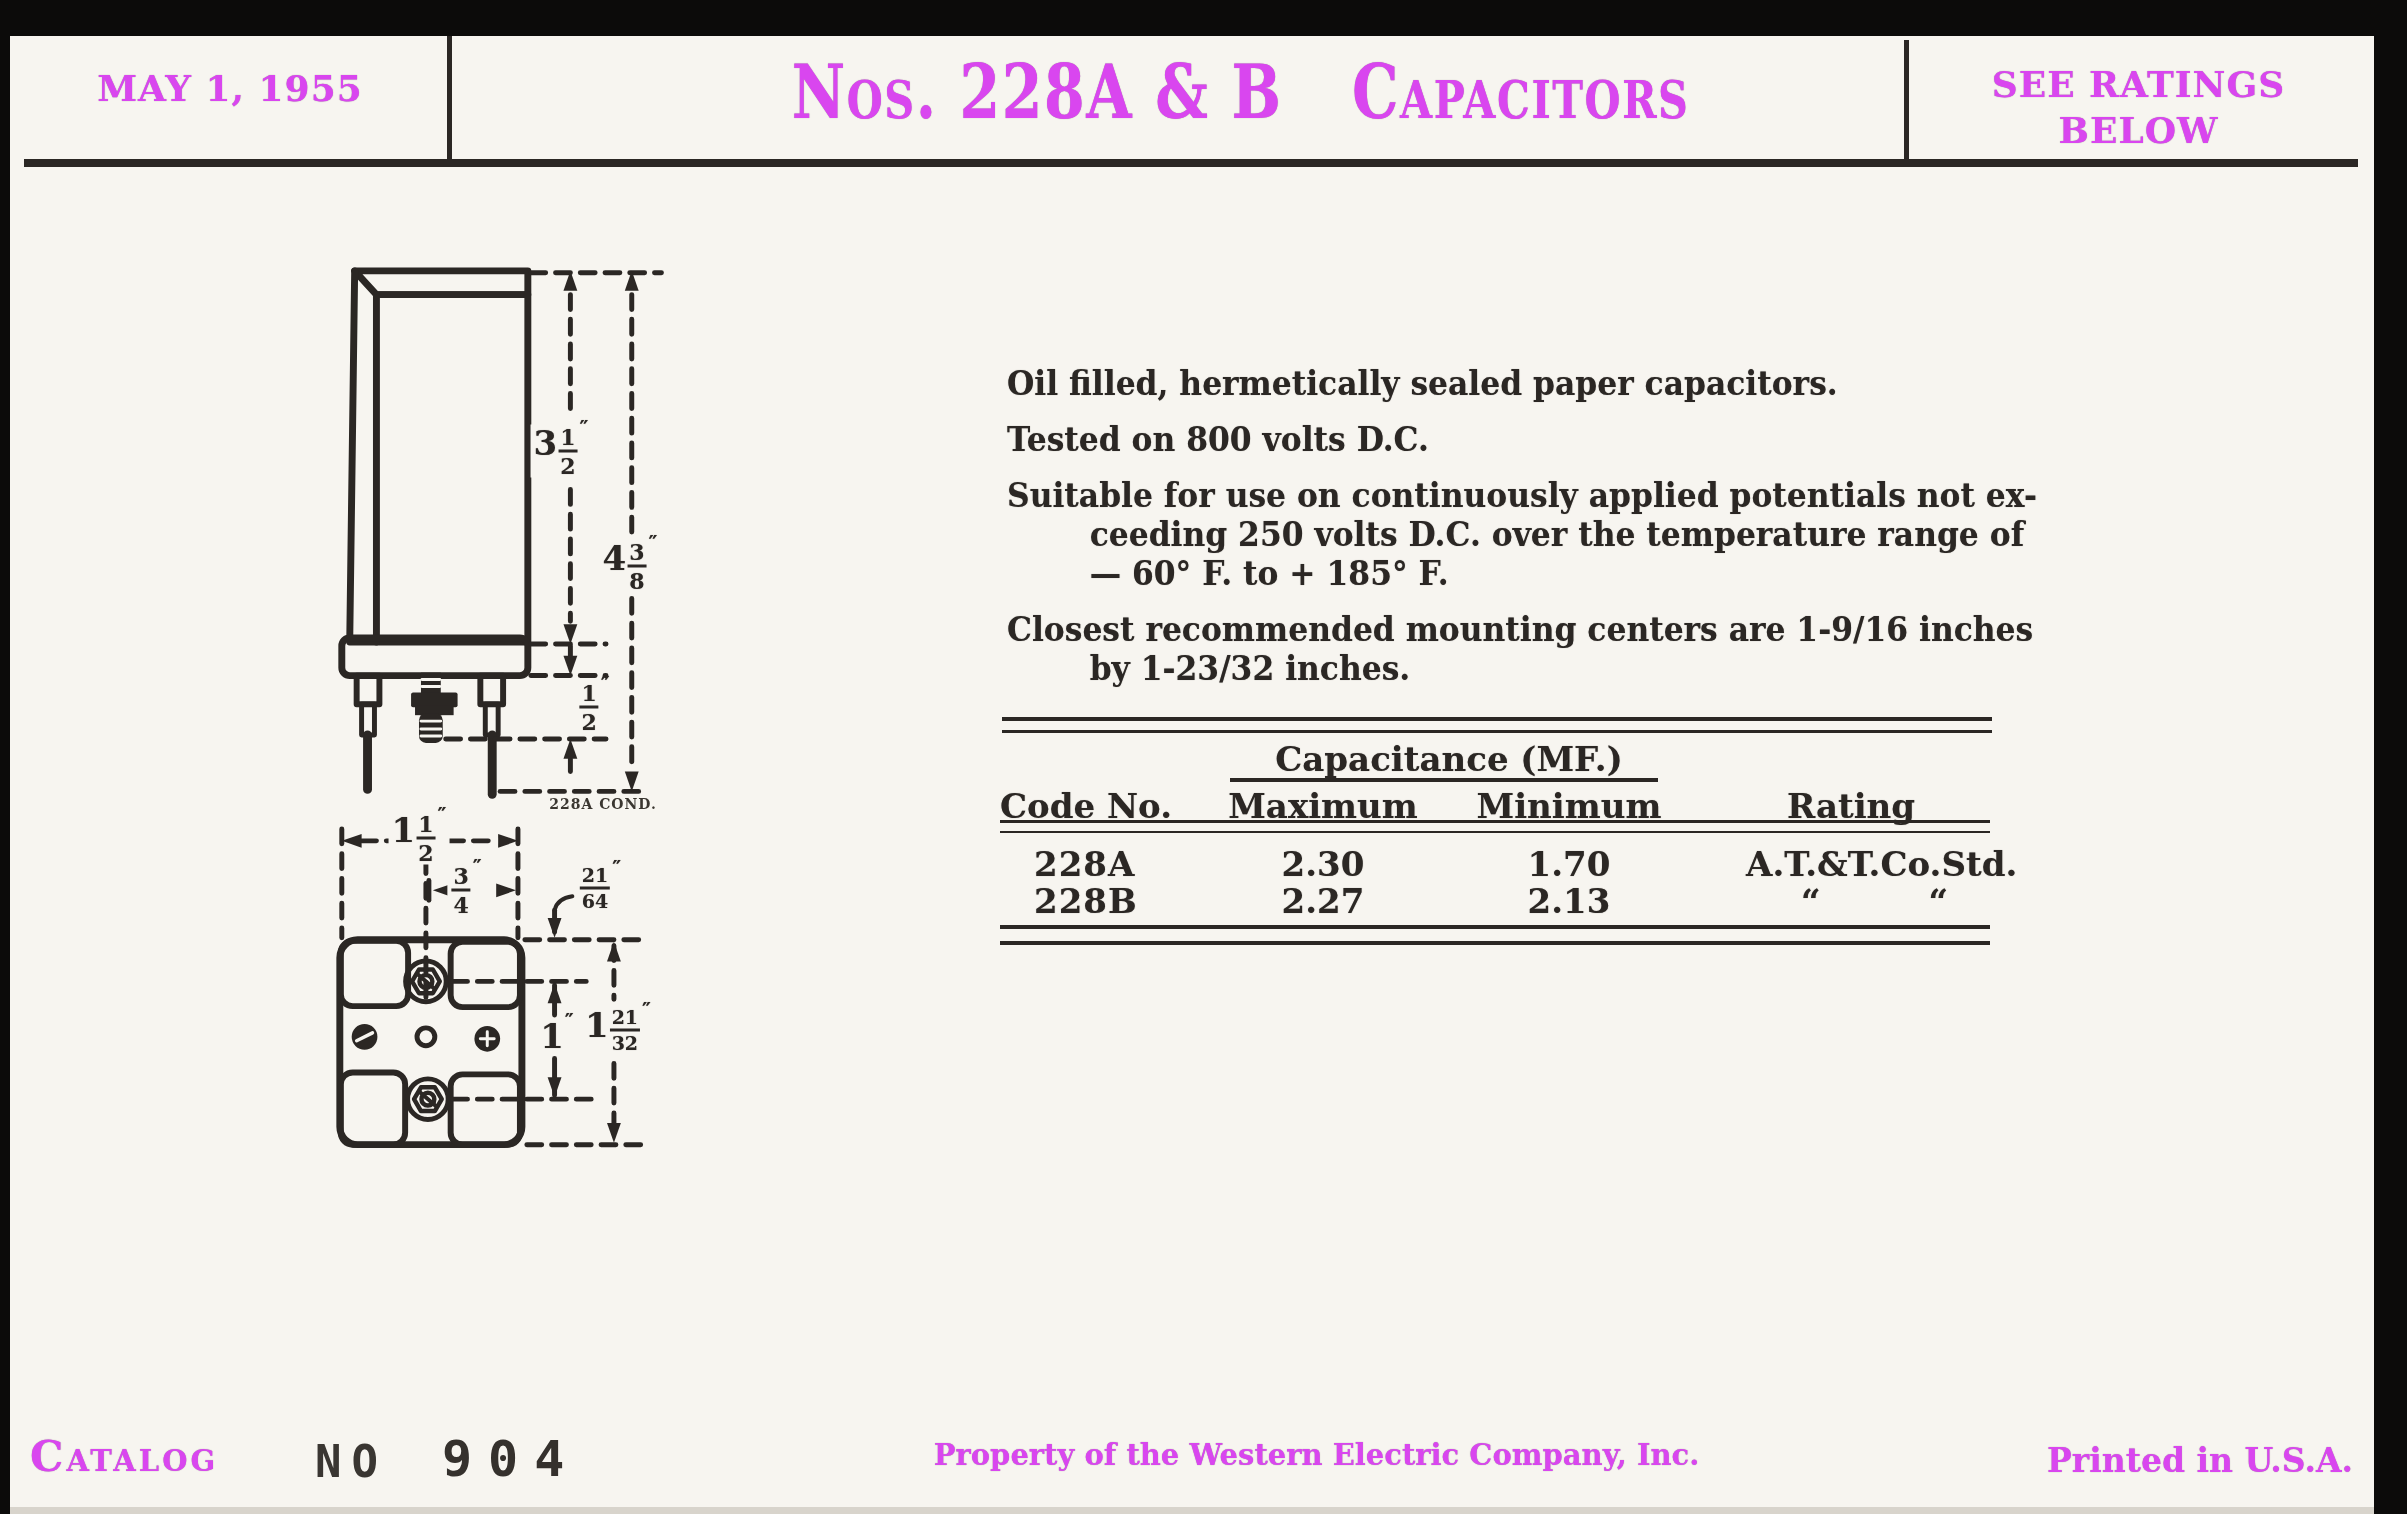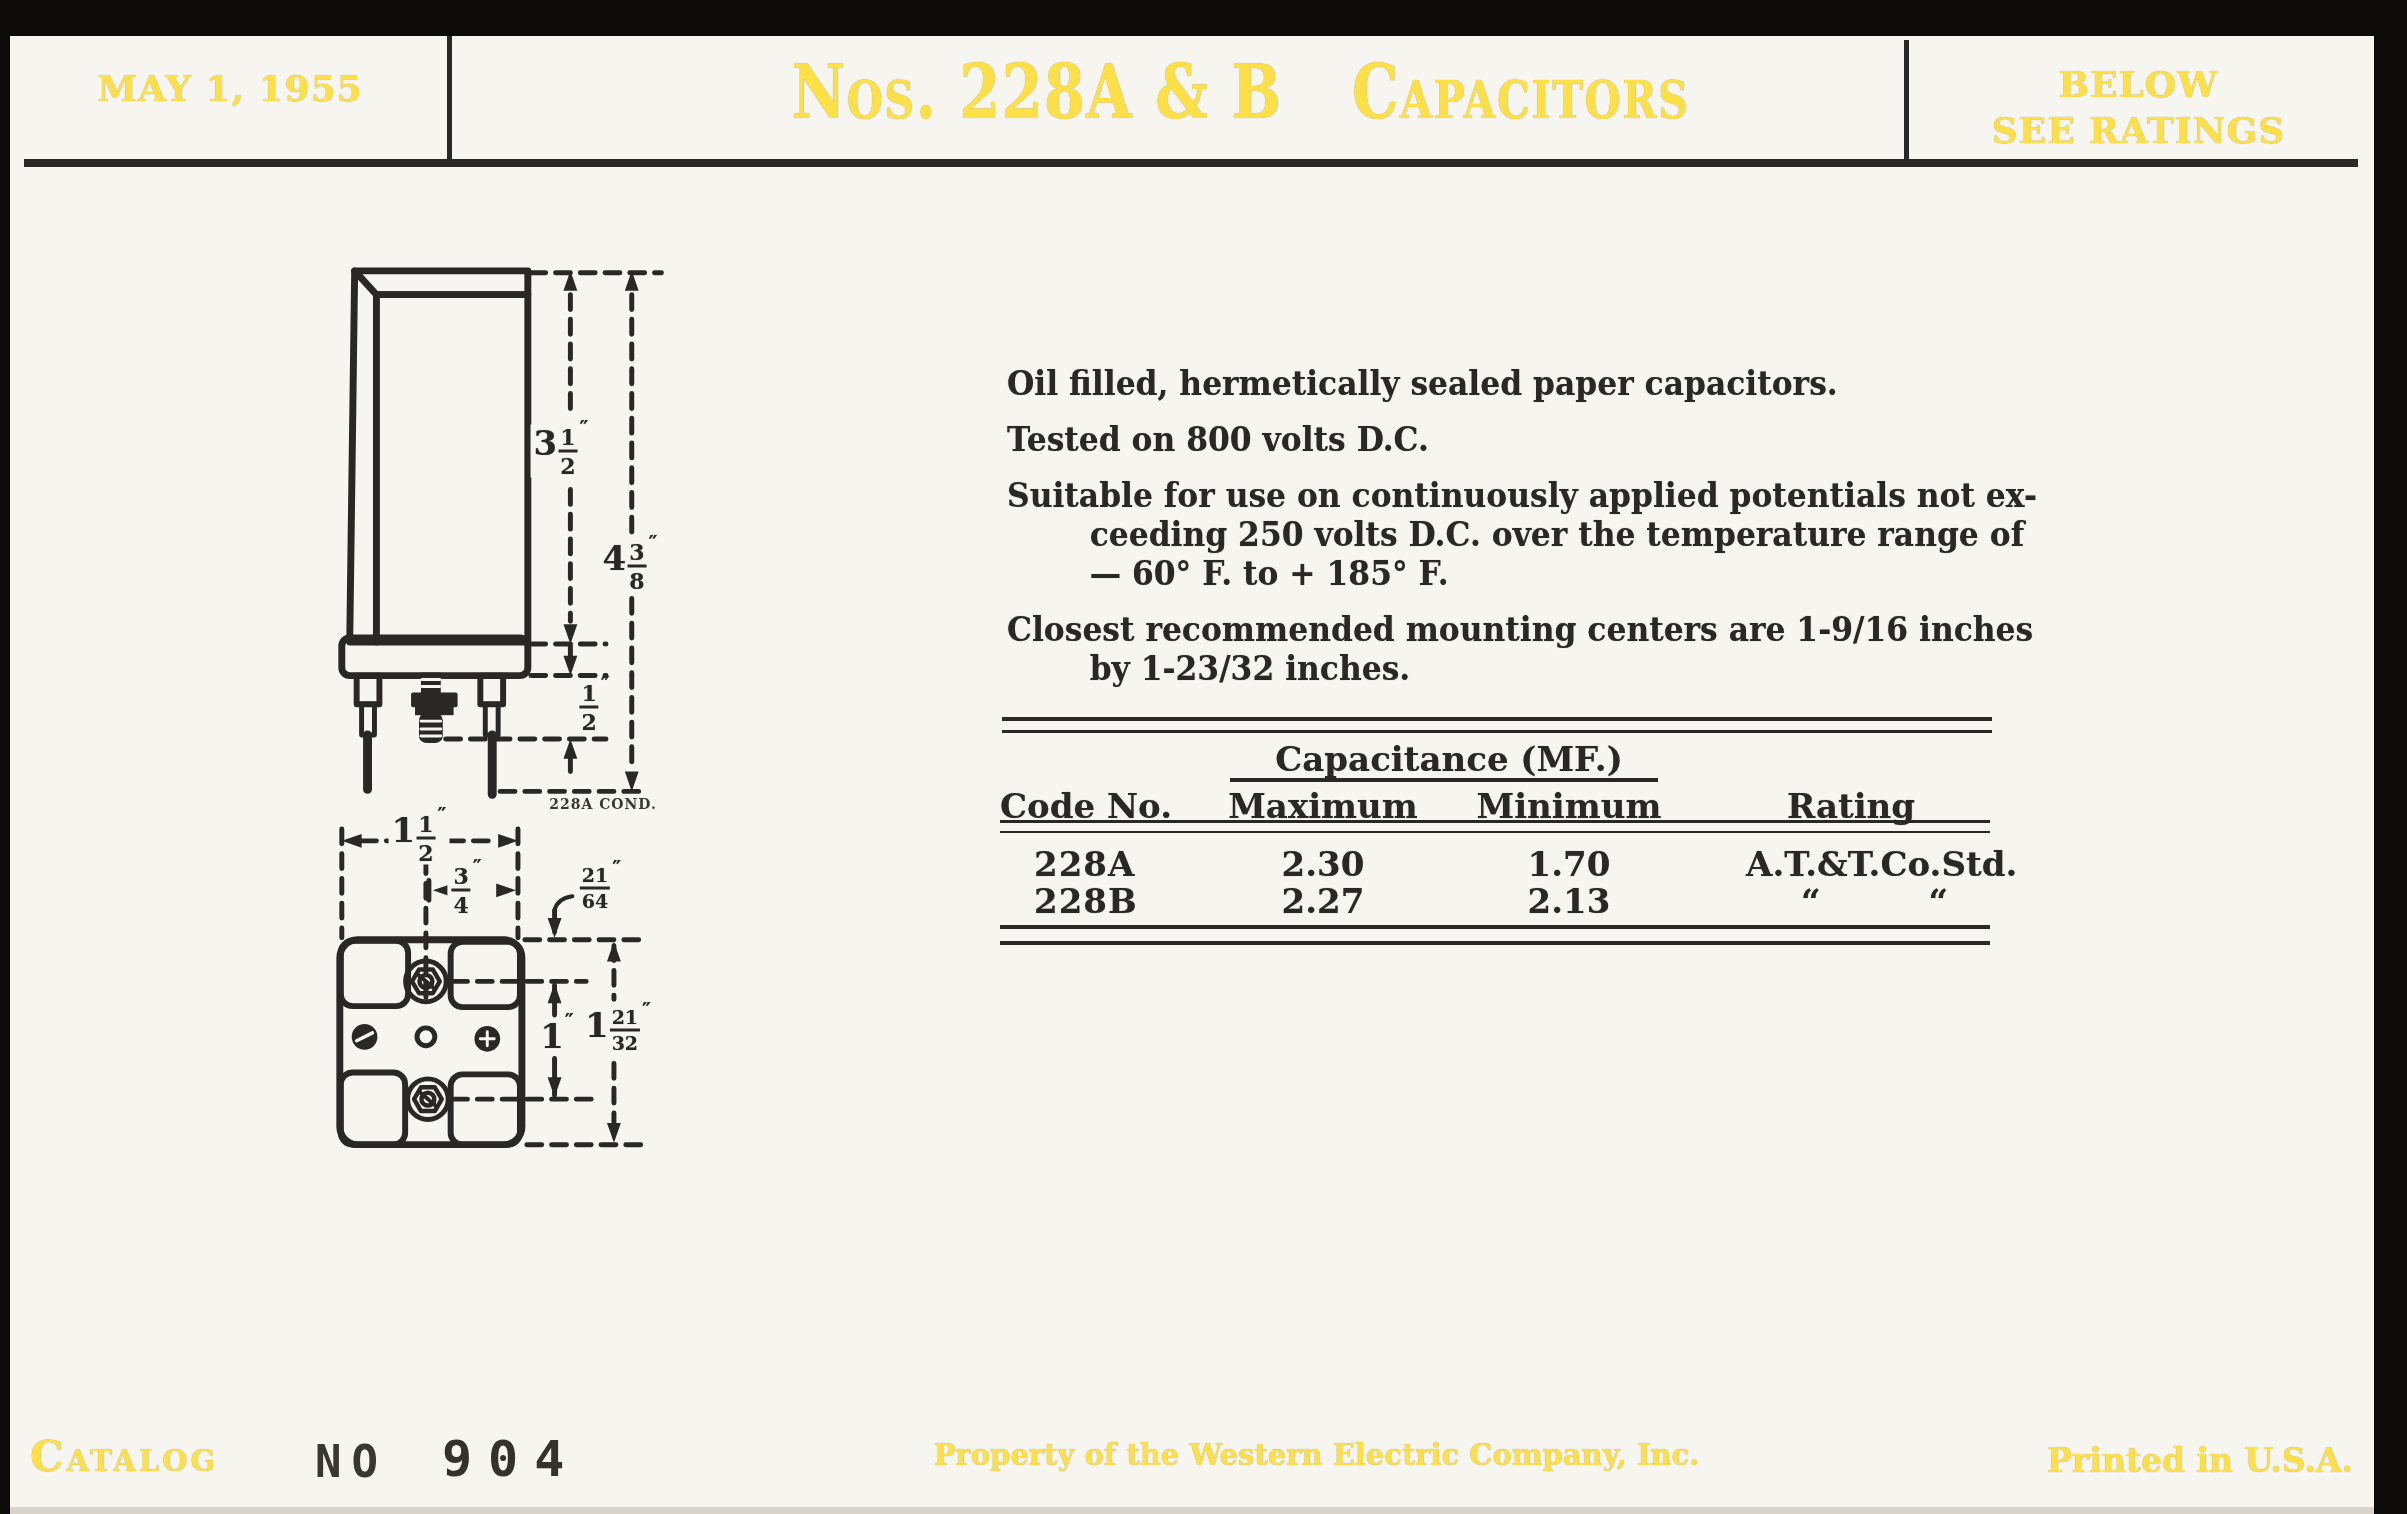--- a/index.html
+++ b/index.html
@@ -2,21 +2,21 @@
 <html><head>
 <meta charset="utf-8">
 <style>
   html,body{margin:0;padding:0;background:#000;}
   .canvas{position:relative;width:2408px;height:1515px;background:#0c0b0a;overflow:hidden;
           font-family:"DejaVu Serif","Liberation Serif",serif;color:#2b2724;}
   .page{position:absolute;left:10px;top:36px;width:2364px;height:1479px;background:#f7f5f0;}
   .page-edge-bottom{position:absolute;left:10px;top:1507px;width:2364px;height:8px;background:#d8d4cc;}
   .abs{position:absolute;}
   .ink{background:#2b2724;}
-  .txt{color:#fde047;font-weight:bold;text-shadow:0 0 1px rgba(40,36,32,.45);}
+  .txt{color:#d946ef;font-weight:bold;text-shadow:0 0 1px rgba(40,36,32,.45);}
   
   .date{left:10px;top:67px;width:440px;text-align:center;font-size:36px;letter-spacing:1px;}
   .title{left:447px;top:48px;width:1587px;text-align:center;white-space:nowrap;}
   .title-inner{display:inline-block;transform:scaleX(.78);transform-origin:center;
                font-size:75px;font-variant:small-caps;letter-spacing:2px;}
   .title-name{margin-left:89px;}
   .note{left:1904px;top:61px;width:469px;text-align:center;font-size:36px;line-height:46px;letter-spacing:1px;}
   .divider1{left:447px;top:36px;width:5px;height:126px;}
   .divider2{left:1904px;top:40px;width:5px;height:123px;}
   .header-rule{left:24px;top:159px;width:2334px;height:8px;}
@@ -74,22 +74,22 @@
   <div class="page-edge-bottom"></div>
 
   <div class="abs ink divider1"></div>
   <div class="abs ink divider2"></div>
   <div class="abs ink header-rule"></div>
   <div class="abs txt date">MAY 1, 1955</div>
   <div class="abs txt title">
     <span class="title-inner"><span>Nos. 228A &amp; B</span><span class="title-name">Capacitors</span></span>
   </div>
   <div class="abs txt note">
+    <div>SEE RATINGS</div>
     <div>BELOW</div>
-    <div>SEE RATINGS</div>
   </div>
 
   <div class="abs desc">
     <div class="para">
       <div class="line">Oil filled, hermetically sealed paper capacitors.</div>
     </div>
     <div class="para">
       <div class="line">Tested on 800 volts D.C.</div>
     </div>
     <div class="para">

